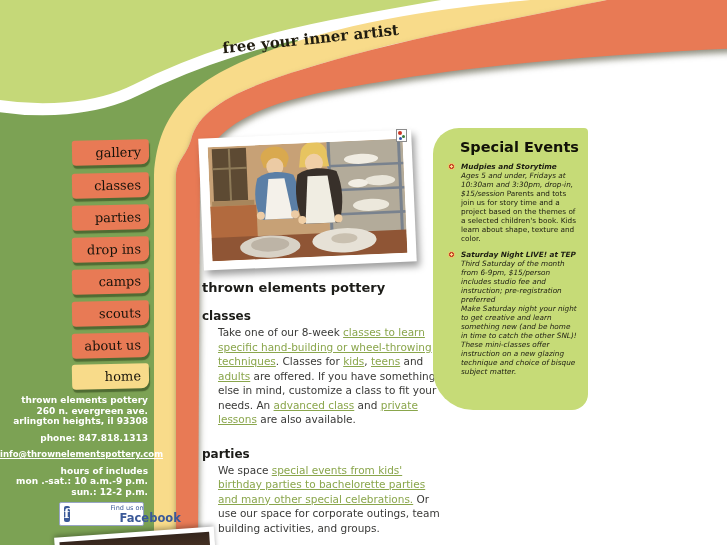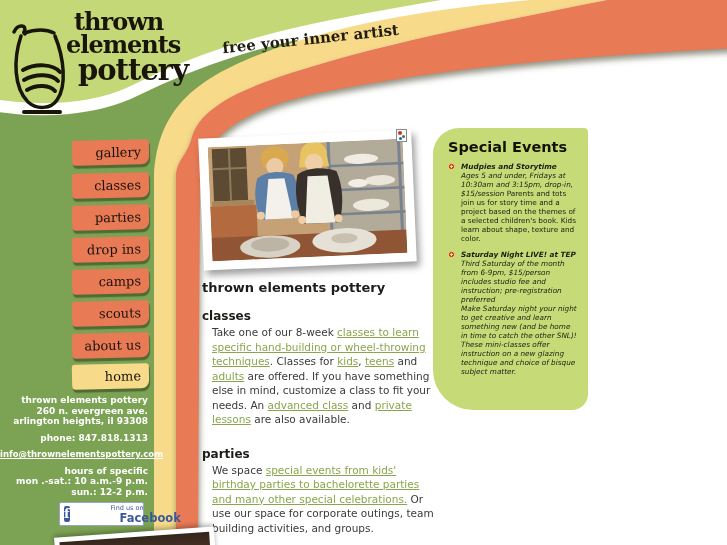--- a/index.html
+++ b/index.html
@@ -51,66 +51,50 @@
   .brokenimg .g{width:3px;height:3px;background:#3a7a3a;left:5px;top:5px;}
   .brokenimg .b{width:3px;height:3px;background:#3355aa;left:2px;top:7px;}
   .photo-bottom{position:absolute;left:56px;top:532px;width:150px;height:50px;z-index:4;
                 background:#fff;padding:5px;transform:rotate(-4deg);
                 box-shadow:0 -2px 5px rgba(0,0,0,0.3);}
   .photo-bottom div{width:100%;height:100%;background:linear-gradient(#35261d,#6d4a31);}
   
   .main{position:absolute;left:202px;top:280px;width:238px;z-index:2;color:#3a3a38;}
   .page-title{font-size:13px;font-weight:bold;color:#1c1c18;margin:0 0 14px 0;}
   .sec-h{font-size:12px;font-weight:bold;color:#1c1c18;margin:0 0 2px 0;}
-  .sec-p{font-size:10.5px;line-height:14.5px;margin:0 0 20px 10px;}
+  .sec-p{font-size:10.5px;line-height:14.5px;margin:0 0 20px 16px;}
   .seg-link{color:#8aa64c;text-decoration:underline;cursor:pointer;}
   .seg-bold{font-weight:bold;}
   .seg-italic{font-style:italic;}
   .seg-block{display:block;font-style:italic;}
   
   .events{position:absolute;left:433px;top:128px;width:155px;height:282px;z-index:2;
           background:#c6db77;border-radius:26px 4px 16px 40px;box-sizing:border-box;
           padding:11px 9px 8px 15px;overflow:hidden;color:#1d1d12;}
-  .ev-title{font-size:14.5px;font-weight:bold;color:#121208;margin:0 0 7px 0;}
+  .ev-title{font-size:14.5px;font-weight:bold;color:#121208;margin:0 0 7px 0;text-align:right;}
   .ev-item{position:relative;padding-left:13px;font-size:7.3px;line-height:9px;margin-bottom:7px;}
   .ev-bullet{position:absolute;left:0;top:1px;width:7px;height:7px;border-radius:50%;
              background:radial-gradient(circle,#f7e08a 0 1.1px,#c94b2d 1.2px 2.6px,#e5c96a 2.7px);}
 </style>
 </head>
 <body>
 
 <div class="page">
 
   <svg class="bg-svg" width="727" height="545" viewBox="0 0 727 545">
 
     <path fill="#7ca254" d="M0,96 C60,108 112,102 152,84 C202,60 242,46 295,38 L315,56 C262,70 222,84 200,102 C185,114 177,132 176,165 L176,545 L0,545 Z"></path>
 
     <path fill="#c5d878" stroke="#ffffff" stroke-width="12" d="M-12,-20 L-12,104 C40,114 96,110 136,90 C200,58 262,40 332,26 C402,12 470,2 540,-12 L560,-20 Z"></path>
 
     <path fill="#f8db8a" d="M154,545 L154,175 C158,108 196,80 258,55 C342,22 440,8 520,1 C562,-3 606,-7 645,-12 L662,-12 C566,10 452,28 352,55 C262,80 200,100 191,140 C186,156 177,160 176,175 L176,545 Z"></path>
 
     <path fill="#e87a55" style="filter:drop-shadow(1px 4px 3px rgba(70,70,45,0.6));" d="M176,545 L176,175 C177,160 186,156 191,140 C200,100 262,80 352,55 C452,28 566,10 662,-12 L740,-12 L740,48 C610,54 486,64 380,82 C292,96 214,112 200,172 L198,545 Z"></path>
   </svg>
 
-  <div class="logo">
-    <svg class="logo-vase" width="66" height="96" viewBox="0 0 66 96" fill="none" stroke="#191509" stroke-linecap="round">
-      <path stroke-width="3.5" d="M6,12 C10,3 20,5 16,12 L17,14"></path>
-      <path stroke-width="3.5" d="M16,13 C28,9 38,9 46,13"></path>
-      <path stroke-width="3.5" d="M13,16 C5,40 6,68 20,82 C29,90 43,89 49,80 C59,66 56,38 47,16"></path>
-      <path stroke-width="4" d="M15,50 C28,43 45,44 52,52"></path>
-      <path stroke-width="4" d="M16,60 C28,53 44,54 50,61"></path>
-      <path stroke-width="4" d="M19,70 C29,64 42,65 47,71"></path>
-      <path stroke-width="4" d="M16,92 L52,92"></path>
-    </svg>
-    <div class="logo-text">
-      <div class="logo-l1">thrown</div>
-      <div class="logo-l2">elements</div>
-      <div class="logo-l3">pottery</div>
-    </div>
-  </div>
 
   <div class="tagline">free your inner artist</div>
 
   <div class="navbtn" style="top:140px">gallery</div>
   <div class="navbtn" style="top:173px">classes</div>
   <div class="navbtn" style="top:205px">parties</div>
   <div class="navbtn" style="top:237px">drop ins</div>
   <div class="navbtn" style="top:269px">camps</div>
   <div class="navbtn" style="top:301px">scouts</div>
   <div class="navbtn" style="top:333px">about us</div>
@@ -118,21 +102,21 @@
 
   <div class="contact">
     <div>thrown elements pottery</div>
     <div>260 n. evergreen ave.</div>
     <div>arlington heights, il 93308</div>
     <div class="gap"></div>
     <div>phone: 847.818.1313</div>
     <div class="gap"></div>
     <span class="contact-email">info@thrownelementspottery.com</span>
     <div class="gap"></div>
-    <div>hours of specific</div>
+    <div>hours of includes</div>
     <div>mon .-sat.: 10 a.m.-9 p.m.</div>
     <div>sun.: 12-2 p.m.</div>
   </div>
 
   <div class="fb">
     <div class="fb-ico">f</div>
     <div>
       <div class="fb-t1">Find us on</div>
       <div class="fb-t2">Facebook</div>
     </div>
@@ -199,21 +183,21 @@
 
   </div>
 
   <div class="events">
     <h2 class="ev-title">Special Events</h2>
     <div class="ev-item">
       <span class="ev-bullet"></span>
     </div>
     <div class="ev-item">
       <span class="ev-bullet"></span>
-      <span><span class="seg-bold seg-block">Mudpies and Storytime</span><span class="seg-italic">Ages 5 and under, Fridays at 10:30am and 3:15pm, drop-in, $15/session </span><span>Parents and tots join us for story time and a project based on the themes of a selected children's book. Kids learn about shape, texture and color.</span></span>
+      <span><span class="seg-bold seg-block">Mudpies and Storytime</span><span class="seg-italic">Ages 5 and under, Fridays at 10:30am and 3:30pm, drop-in, $15/session </span><span>Parents and tots join us for story time and a project based on the themes of a selected children's book. Kids learn about shape, texture and color.</span></span>
     </div>
     <div class="ev-item">
       <span class="ev-bullet"></span>
       <span><span class="seg-bold seg-block">Saturday Night LIVE! at TEP</span><span class="seg-italic">Third Saturday of the month from 6-9pm, $15/person includes studio fee and instruction; pre-registration preferred</span><span class="seg-block">Make Saturday night your night to get creative and learn something new (and be home in time to catch the other SNL)! These mini-classes offer instruction on a new glazing technique and choice of bisque subject matter.</span></span>
     </div>
 
   </div>
 
 </div>
 

